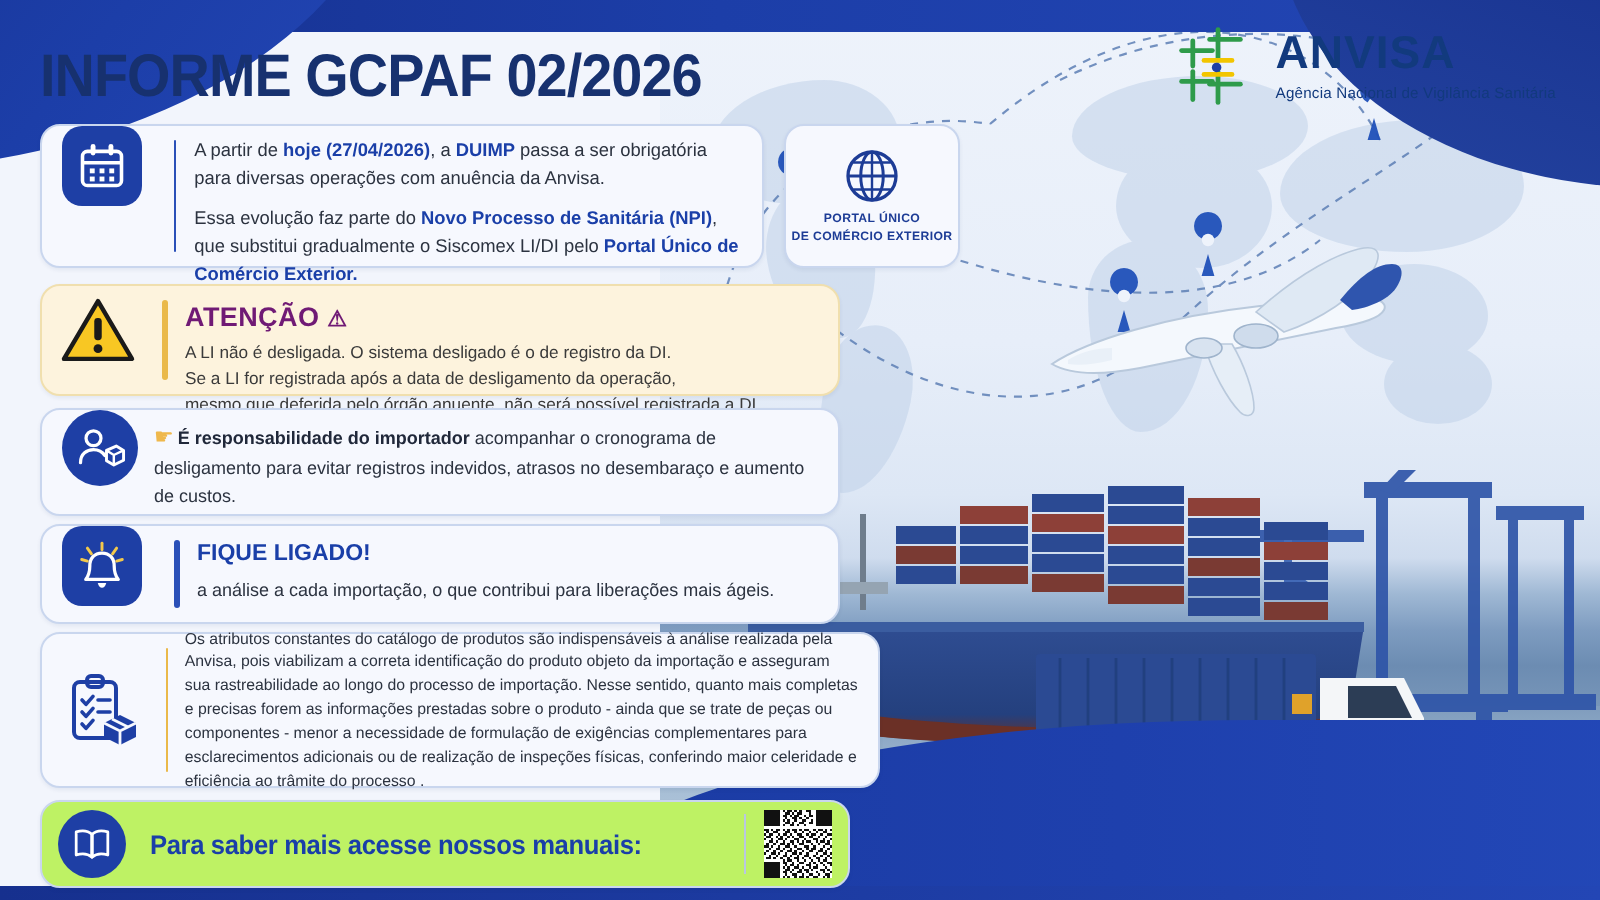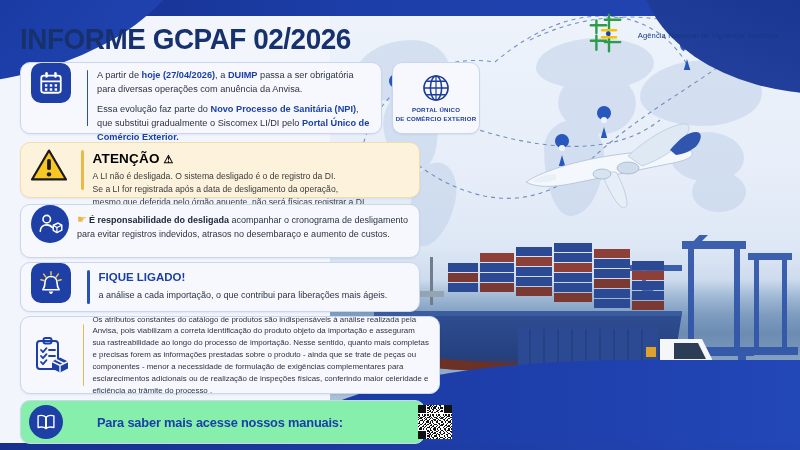--- a/index.html
+++ b/index.html
@@ -98,41 +98,40 @@
   .body { flex:1 1 auto; padding:6px 10px 6px 0; color:#2c3340; }
   .card.c-calendar .body { font-size:9.2px; line-height:1.52; }
   .card.c-warn .body  { font-size:8.6px; line-height:1.5; color:#3a3a3a; }
   .card.c-resp .body  { font-size:9px;  line-height:1.55; }
   .card.c-bell .body  { font-size:9px;  line-height:1.55; }
   .card.c-clip .body  { font-size:7.9px; line-height:1.5; }
 
   .p + .p { margin-top:6px; }
   .b  { color:#1a3fa8; font-weight:bold; }
   .bk { font-weight:bold; color:#20283a; }
-  .hd-warn { color:#000000; font-weight:bold; font-size:13.5px; letter-spacing:.2px; margin-bottom:1px; }
+  .hd-warn { color:#701a75; font-weight:bold; font-size:13.5px; letter-spacing:.2px; margin-bottom:1px; }
   .hd-bell { color:#1a3fa8; font-weight:bold; font-size:11.5px; margin-bottom:2px; }
   .emoji { font-size:11px; }
   .hand { color:#efb84c; font-size:11px; margin-right:2px; }
 
   
   .portal {
     position:absolute; left:392px; top:62px; width:88px; height:72px;
     background:#f6f8fe; border:1px solid #c9d6ee; border-radius:10px;
     display:flex; flex-direction:column; align-items:center; justify-content:center; gap:3px;
     box-shadow:0 1px 2px rgba(20,40,100,.07);
   }
   .portal-label { font-size:6.1px; font-weight:bold; color:#1d3c96; text-align:center; line-height:1.35; letter-spacing:.2px; }
 
   
   .manuals {
     position:absolute; left:20px; top:400px; width:405px; height:44px;
-    background:#86efac; border:1px solid #c9d6ee; border-radius:10px;
+    background:#bef264; border:1px solid #c9d6ee; border-radius:10px;
     display:flex; align-items:center; padding:0 8px;
     box-shadow:0 1px 2px rgba(20,40,100,.07);
-    gap:22px;
   }
   .manuals-text {
     flex:1 1 auto; margin-left:12px;
     font-size:13.5px; font-weight:bold; color:#1a3fa8; letter-spacing:-.2px;
     transform:scaleX(.95); transform-origin:left center; white-space:nowrap;
   }
   .qr-sep { width:1.5px; height:30px; background:#b9c7e2; margin:0 9px; }
   .qr { width:34px; height:34px; flex:0 0 34px; background:#fff; }
 </style>
 </head>
@@ -336,20 +335,21 @@
         <line x1="30" y1="34" x2="30" y2="56"></line>
         <line x1="24" y1="43" x2="46" y2="43"></line>
       </g>
       <g stroke="#f2c500" stroke-width="3.4" fill="none" stroke-linecap="round">
         <line x1="20" y1="26" x2="40" y2="26"></line>
         <line x1="20" y1="36" x2="40" y2="36"></line>
       </g>
       <circle cx="29" cy="31" r="3.4" fill="#1e3fa5"></circle>
     </svg>
     <div class="logo-text">
+      <div class="logo-name">ANVISA</div>
       <div class="logo-sub">Agência Nacional de Vigilância Sanitária</div>
     </div>
   </div>
 
   <div class="portal">
     <svg width="30" height="30" viewBox="0 0 40 40">
       <circle cx="20" cy="20" r="16" fill="none" stroke="#1d3c96" stroke-width="2.2"></circle>
       <ellipse cx="20" cy="20" rx="7.5" ry="16" fill="none" stroke="#1d3c96" stroke-width="2"></ellipse>
       <line x1="4" y1="20" x2="36" y2="20" stroke="#1d3c96" stroke-width="2"></line>
       <path d="M7.5,11 H32.5 M7.5,29 H32.5" stroke="#1d3c96" stroke-width="1.8" fill="none"></path>
@@ -400,37 +400,37 @@
       </svg>
     </div>
     <div class="divider amber"></div>
     <div class="body">
       <div class="hd-warn">
         <span>ATENÇÃO</span>
         <span class="emoji">⚠</span>
       </div>
       <div>A LI não é desligada. O sistema desligado é o de registro da DI.</div>
       <div>Se a LI for registrada após a data de desligamento da operação,</div>
-      <div>mesmo que deferida pelo órgão anuente, não será físicas registrar a DI.</div>
+      <div>mesmo que deferida pelo órgão anuente, não será possível registrada a DI.</div>
     </div>
   </div>
 
   <div class="card c-resp" style="left:20px; top:204px; width:400px; height:54px;">
     <div class="ic-wrap" style="padding:0 8px 0 10px;">
       <div class="ic-circ">
         <svg width="26" height="26" viewBox="0 0 32 32">
           <circle cx="12" cy="10" r="4.6" fill="none" stroke="#fff" stroke-width="2"></circle>
           <path d="M4,25 C4,19.5 8,17 12,17 C15,17 17.5,18.4 19,20.6" fill="none" stroke="#fff" stroke-width="2" stroke-linecap="round"></path>
           <path d="M20,17.5 L26,14.8 L30.5,17.5 L30.5,23.5 L24.5,26.5 L20,23.8 Z" fill="none" stroke="#fff" stroke-width="1.8" stroke-linejoin="round"></path>
           <path d="M20,17.5 L24.5,20.3 L30.5,17.5 M24.5,20.3 L24.5,26.5" fill="none" stroke="#fff" stroke-width="1.5"></path>
         </svg>
       </div>
     </div>
     <div class="body">
-      <span class="hand">☛</span><span class="bk">É responsabilidade do desligada</span><span> acompanhar o cronograma de desligamento para evitar registros indevidos, atrasos no desembaraço e aumento de custos.</span>
+      <span class="hand">☛</span><span class="bk">É responsabilidade do importador</span><span> acompanhar o cronograma de desligamento para evitar registros indevidos, atrasos no desembaraço e aumento de custos.</span>
     </div>
   </div>
 
   <div class="card c-bell" style="left:20px; top:262px; width:400px; height:50px;">
     <div class="ic-wrap" style="padding:0 6px 0 10px;">
       <div class="ic-sq">
         <svg width="26" height="26" viewBox="0 0 32 32">
           <g stroke="#f2c84b" stroke-width="1.8" stroke-linecap="round">
             <line x1="16" y1="2" x2="16" y2="6"></line>
             <line x1="7" y1="5" x2="9.5" y2="8.5"></line>

